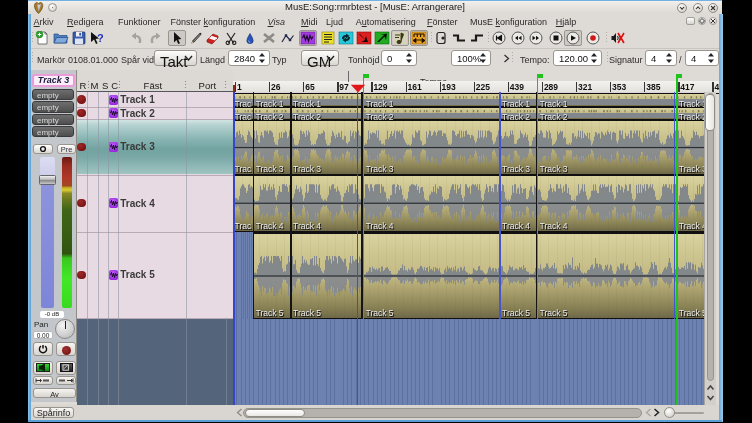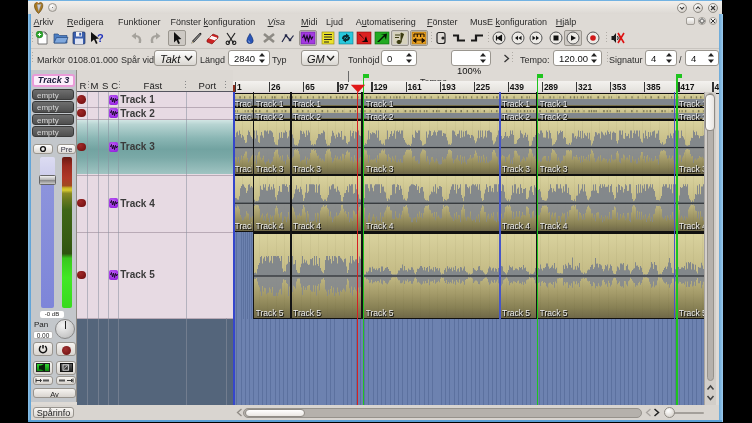--- a/index.html
+++ b/index.html
@@ -1,32 +1,33 @@
 <!DOCTYPE html>
 <html><head><meta charset="utf-8"><style>
 * { margin:0; padding:0; box-sizing:border-box; }
 body { width:752px; height:423px; background:#000; position:relative; overflow:hidden;
   font-family:"Liberation Sans", sans-serif; }
 #win { position:absolute; left:28px; top:0; width:694px; height:422px; background:#dedad5; }
 .ab { position:absolute; }
 .tb2lbl { font-size:9px; color:#2c2c2c; line-height:16px; }
-.combo { background:linear-gradient(#fdfdfd,#e9e7e3 60%,#d9d6d1); border:1px solid #9a968f; border-radius:3px; font-size:11px; color:#111;font-style:italic; }
+.combo { background:linear-gradient(#fdfdfd,#e9e7e3 60%,#d9d6d1); border:1px solid #9a968f; border-radius:3px; font-size:15px; color:#111; }
 .spin  { background:#fff; border:1px solid #9a968f; border-radius:3px; font-size:9.5px; color:#111; }
 .mi { font-size:9px; color:#2b2b2b; }
 .mi u { text-decoration:underline; text-underline-offset:1px; }
 </style></head><body>
 <div id="win">
 <div class="ab" style="left:0;top:0;width:694px;height:14px;background:linear-gradient(#f2efec,#dcd8d3);border-top:1px solid #72b2e2;"></div>
 <svg class="ab" style="left:4px;top:1px" width="13" height="13" viewBox="0 0 13 13">
 <path d="M6.5 12.5 C2 8.5 1.5 3.5 3.8 1.8 C5.3 0.9 6.2 2 6.5 3 C7 2 8.2 0.9 9.6 1.8 C11.8 3.3 11 8.5 6.5 12.5 Z" fill="#a8781e" stroke="#5a3c08" stroke-width="0.6"></path>
 <path d="M5 3.6 L9.3 3.2 L6.6 10.5 Z" fill="#ccccd6" stroke="#888" stroke-width="0.4"></path>
 <path d="M4.2 1.6 Q5.6 0.8 6.4 2.2 Q5.2 2.8 4.2 1.6 Z" fill="#e89040"></path>
 </svg>
 <div class="ab" style="left:20px;top:3px;width:9px;height:9px;border-radius:50%;background:radial-gradient(circle at 35% 30%,#fff,#d8d4cf 70%,#b8b4af);border:1px solid #9a968f;"></div>
 <div class="ab" style="left:24px;top:7px;width:1px;height:1px;background:#777;"></div>
+<div class="ab" style="left:0;top:1px;width:694px;text-align:center;font-size:9.5px;color:#1a1a1a;">MusE:Song:rmrbtest - [MusE: Arrangerare]</div>
 <div class="ab" style="left:649.4px;top:3px;width:10px;height:10px;border-radius:50%;background:radial-gradient(circle at 35% 30%,#fff,#dcd8d3 65%,#b5b1ac);border:1px solid #8f8b85;"></div>
 <svg class="ab" style="left:649.4px;top:3px" width="10" height="10" viewBox="0 0 10 10">
       <path d="M3 4 L5 6.2 L7 4" fill="none" stroke="#333" stroke-width="1.1"></path>
     </svg>
 <div class="ab" style="left:664.8px;top:3px;width:10px;height:10px;border-radius:50%;background:radial-gradient(circle at 35% 30%,#fff,#dcd8d3 65%,#b5b1ac);border:1px solid #8f8b85;"></div>
 <svg class="ab" style="left:664.8px;top:3px" width="10" height="10" viewBox="0 0 10 10">
       <path d="M3 6 L5 3.8 L7 6" fill="none" stroke="#333" stroke-width="1.1"></path>
     </svg>
 <div class="ab" style="left:680.2px;top:3px;width:10px;height:10px;border-radius:50%;background:radial-gradient(circle at 35% 30%,#fff,#dcd8d3 65%,#b5b1ac);border:1px solid #8f8b85;"></div>
 <svg class="ab" style="left:680.2px;top:3px" width="10" height="10" viewBox="0 0 10 10">
@@ -210,21 +211,21 @@
 <svg class="ab" style="left:298px;top:55px" width="9" height="6" viewBox="0 0 9 6">
       <path d="M1 1 L4.5 5 L8 1" fill="none" stroke="#222" stroke-width="1.4"></path>
     </svg>
 <div class="ab tb2lbl" style="left:320px;top:52px;">Tonhöjd</div>
 <div class="ab spin" style="left:353px;top:50px;width:36px;height:16px;padding:2px 0 0 5px;">0</div>
 <svg class="ab" style="left:377px;top:52px" width="8" height="12" viewBox="0 0 8 12">
       <path d="M1 4.5 L4 1 L7 4.5 Z" fill="#222"></path>
       <path d="M1 7.5 L4 11 L7 7.5 Z" fill="#222"></path>
     </svg>
 <div class="ab tb2lbl" style="left:392px;top:52px;margin-top:22px;">Tempo</div>
-<div class="ab spin" style="left:423px;top:50px;width:40px;height:16px;padding:14px 0 0 5px;">100%</div>
+<div class="ab spin" style="left:423px;top:50px;width:40px;height:16px;padding:2px 0 0 5px;">100%</div>
 <svg class="ab" style="left:451px;top:52px" width="8" height="12" viewBox="0 0 8 12">
       <path d="M1 4.5 L4 1 L7 4.5 Z" fill="#222"></path>
       <path d="M1 7.5 L4 11 L7 7.5 Z" fill="#222"></path>
     </svg>
 <svg class="ab" style="left:475px;top:54px" width="7" height="9" viewBox="0 0 7 9">
       <path d="M1.5 1 L5.5 4.5 L1.5 8" fill="none" stroke="#333" stroke-width="1.3"></path>
     </svg>
 <div class="ab" style="left:483px;top:51px;width:3px;height:13px;background-image:radial-gradient(circle,#b0aca6 35%, transparent 40%);background-size:3px 3px;"></div>
 <div class="ab tb2lbl" style="left:492px;top:52px;">Tempo:</div>
 <div class="ab spin" style="left:525px;top:50px;width:49px;height:16px;padding:2px 0 0 5px;">120.00</div>

